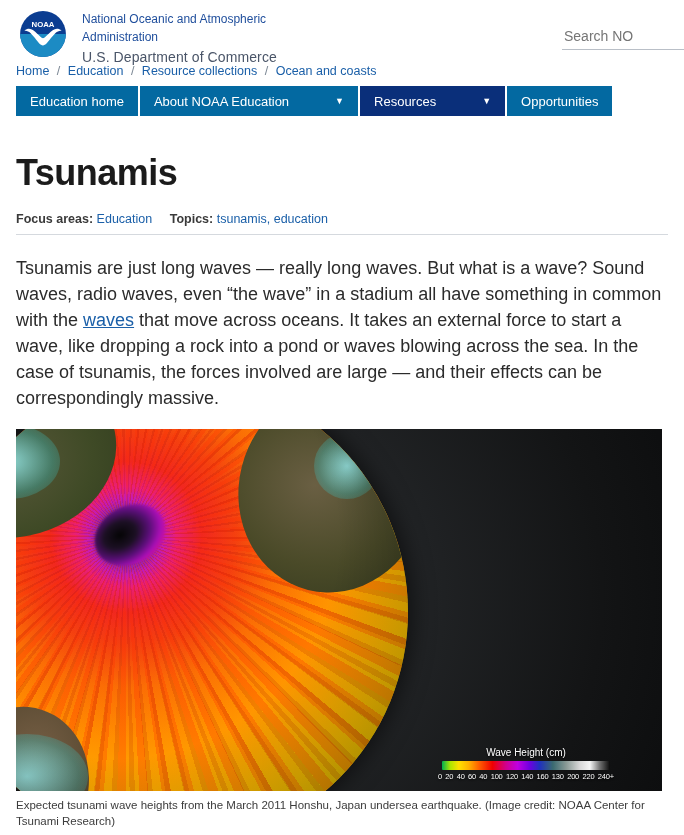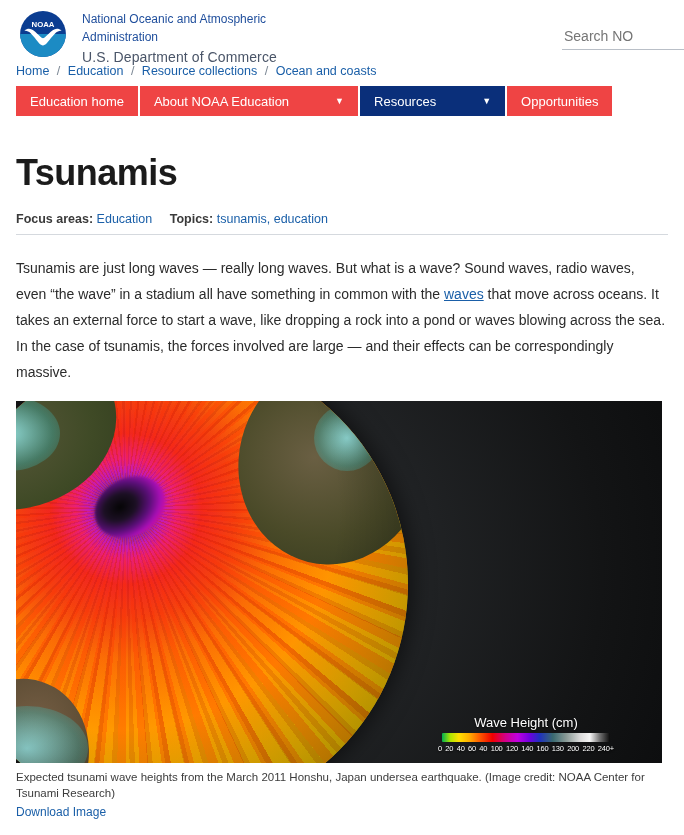--- a/index.html
+++ b/index.html
@@ -67,21 +67,21 @@
 
   
   .navbar {
     margin: 2px 0 0 16px;
     height: 30px;
     display: flex;
     align-items: stretch;
     overflow: hidden;
   }
   .nav-item {
-    background: #ef4444;
+    background: #0369a1;
     color: #ffffff;
     font-size: 13px;
     display: flex;
     align-items: center;
     padding: 0 14px;
     border-right: 2px solid #ffffff;
     white-space: nowrap;
     cursor: pointer;
   }
   .nav-item.active { background: #0a2f7a; }
@@ -106,21 +106,21 @@
     padding-bottom: 8px;
     border-bottom: 1px solid #d5d9de;
     font-size: 12.5px;
     color: #3a3a3a;
   }
   .meta-row b { font-weight: 700; }
   .meta-row a { color: #1a5fa8; text-decoration: none; }
   .meta-label2 { margin-left: 14px; }
 
   .intro {
-    font-size: 14px;
+    font-size: 18px;
     line-height: 26px;
     color: #2b2b2b;
     margin-top: 20px;
   }
   .intro a {
     color: #1a5fa8;
     text-decoration: underline;
   }
 
   
@@ -228,21 +228,21 @@
 
   
   .legend {
     position: absolute;
     left: 420px;
     bottom: 10px;
     width: 180px;
     color: #ffffff;
   }
   .legend-title {
-    font-size: 13px;
+    font-size: 10px;
     text-align: center;
     text-shadow: 0 1px 2px rgba(0,0,0,.9);
     margin-bottom: 3px;
   }
   .legend-bar {
     height: 9px;
     width: 168px;
     margin: 0 auto;
     border-radius: 1px;
     background: linear-gradient(to right,

